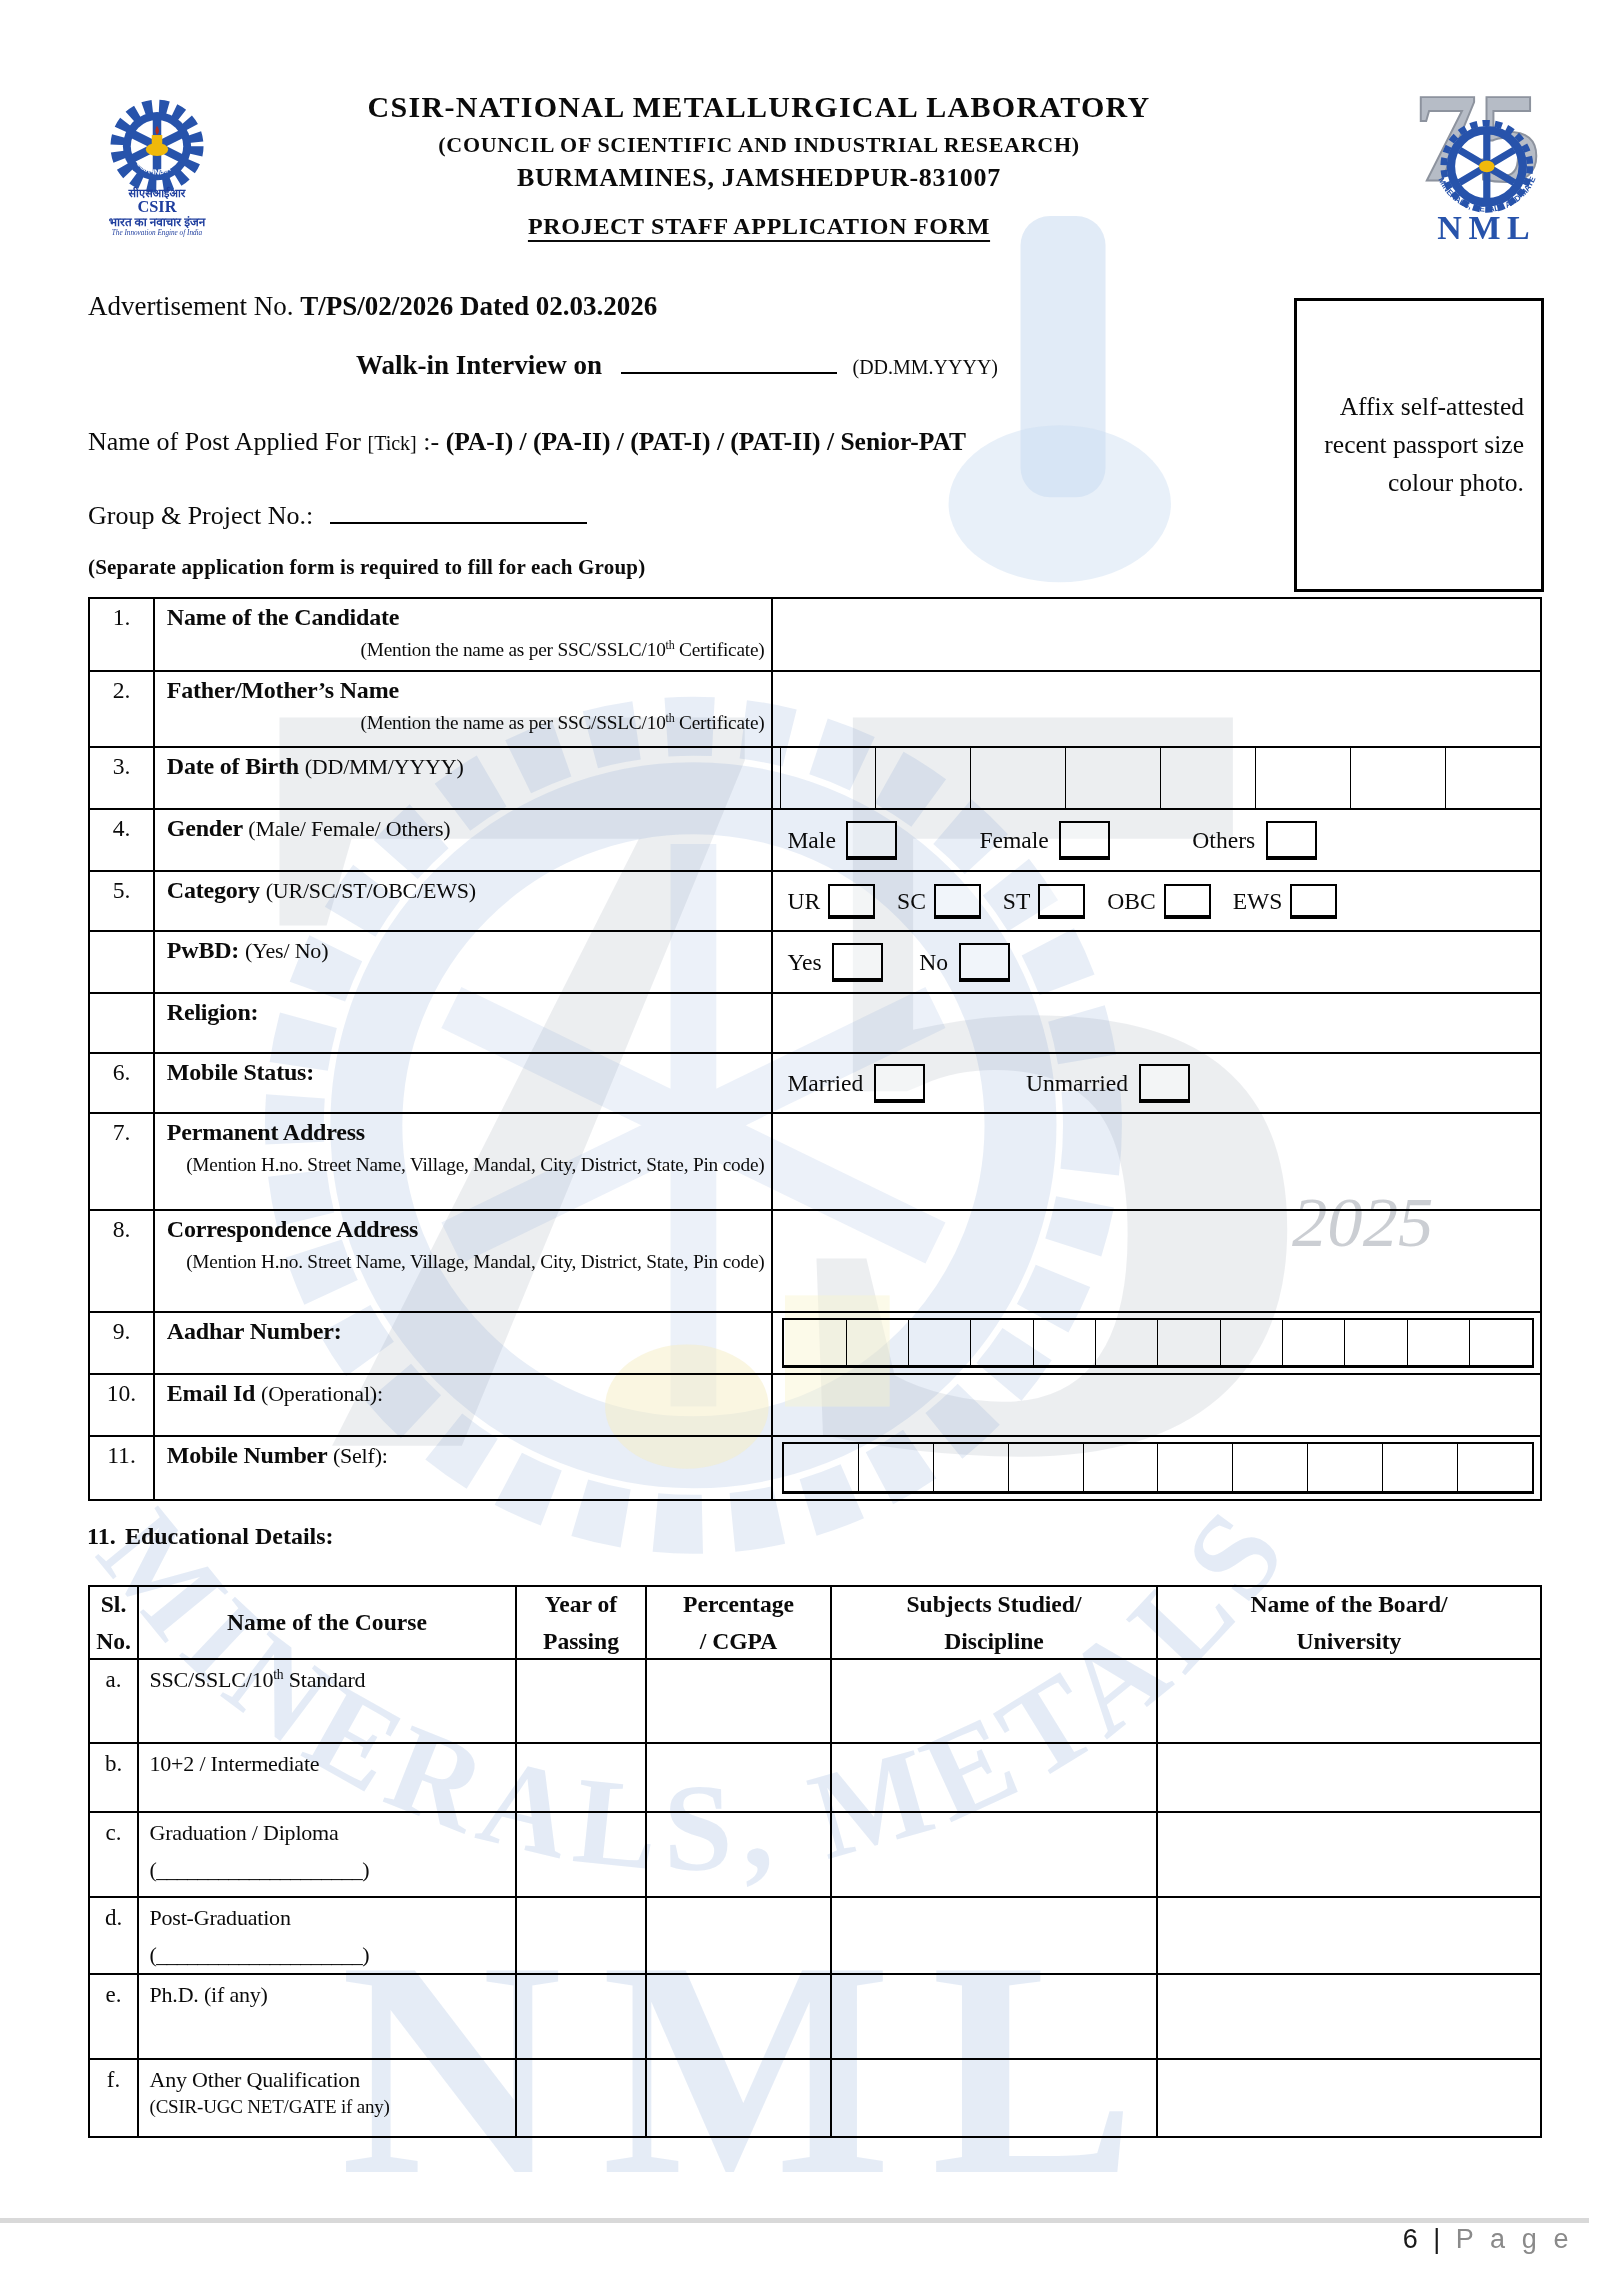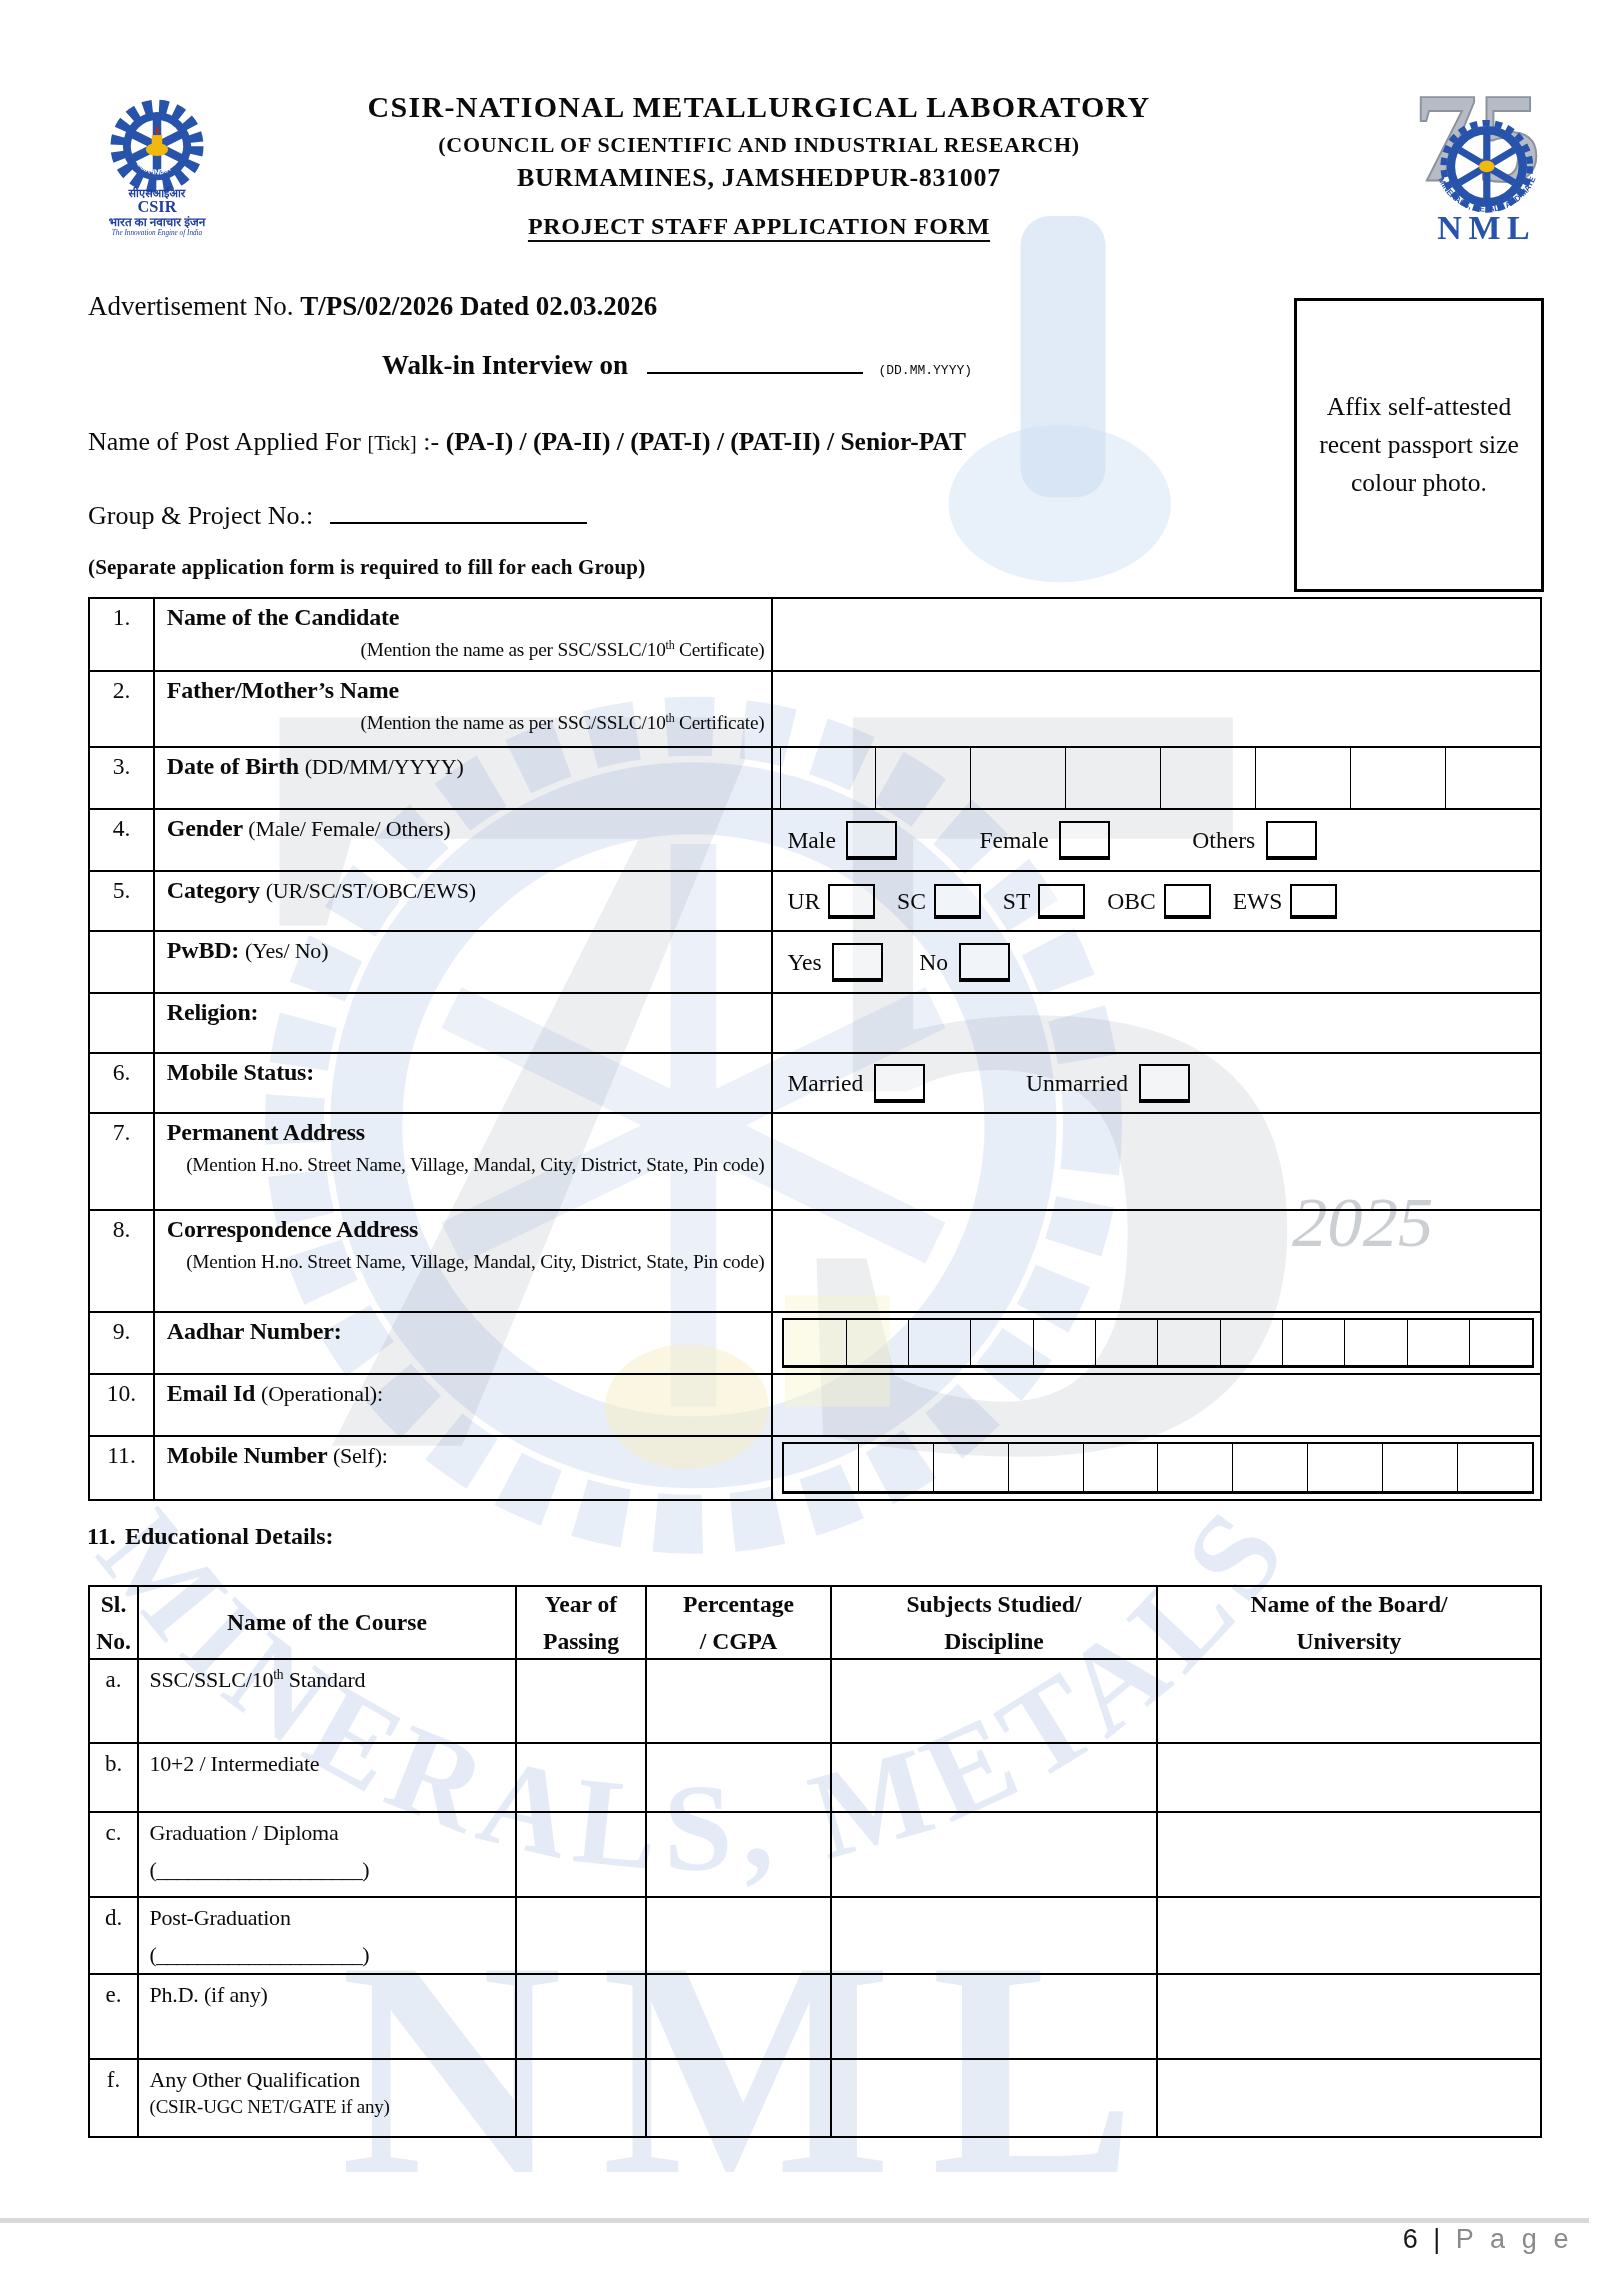--- a/index.html
+++ b/index.html
@@ -15,23 +15,23 @@
   .addr{font-size:26px;font-weight:bold;letter-spacing:0.7px;margin-bottom:19.6px;}
   .form-title{font-size:24px;font-weight:bold;letter-spacing:0.7px;text-decoration:underline;
               text-decoration-thickness:2px;text-underline-offset:5.9px;}
   
   .advert-line{left:88px;top:291px;width:1178px;text-align:left;font-size:27px;}
   .advert-line b{font-weight:bold;}
   .walkin-line{left:88px;top:346px;width:1178px;text-align:center;font-size:27px;}
   .walkin-line .wl{font-weight:bold;}
   .blank{display:inline-block;border-bottom:2.6px solid #000;height:26px;vertical-align:baseline;}
   .walkin-blank{width:216px;margin:0 9.2px 0 11.8px;}
-  .date-format{font-size:13px;font-family:Liberation Mono, monospace;}
+  .date-format{font-size:20px;}
   .photo-box{left:1294px;top:298px;width:250px;height:294px;border:3.3px solid #000;box-sizing:border-box;
-             display:flex;align-items:center;justify-content:center;text-align:center;
+             display:flex;align-items:center;justify-content:center;text-align:right;
              font-size:25.5px;line-height:1.5;padding:6.5px 17px;background:rgba(255,255,255,0.55);}
   
   .post-line{left:88px;top:427px;width:1309px;font-size:26px;}
   .post-tick{font-size:20px;}
   .post-options{font-weight:bold;font-size:25.5px;}
   .group-line{left:88px;top:496px;width:1047px;font-size:26px;}
   .group-blank{width:257px;margin-left:10.5px;}
   .note-line{left:88px;top:555px;width:1178px;font-size:21px;font-weight:bold;letter-spacing:0.2px;}
   
   .main-table{left:88px;top:597px;width:1454px;border:2.6px solid #000;box-sizing:border-box;background:transparent;}

